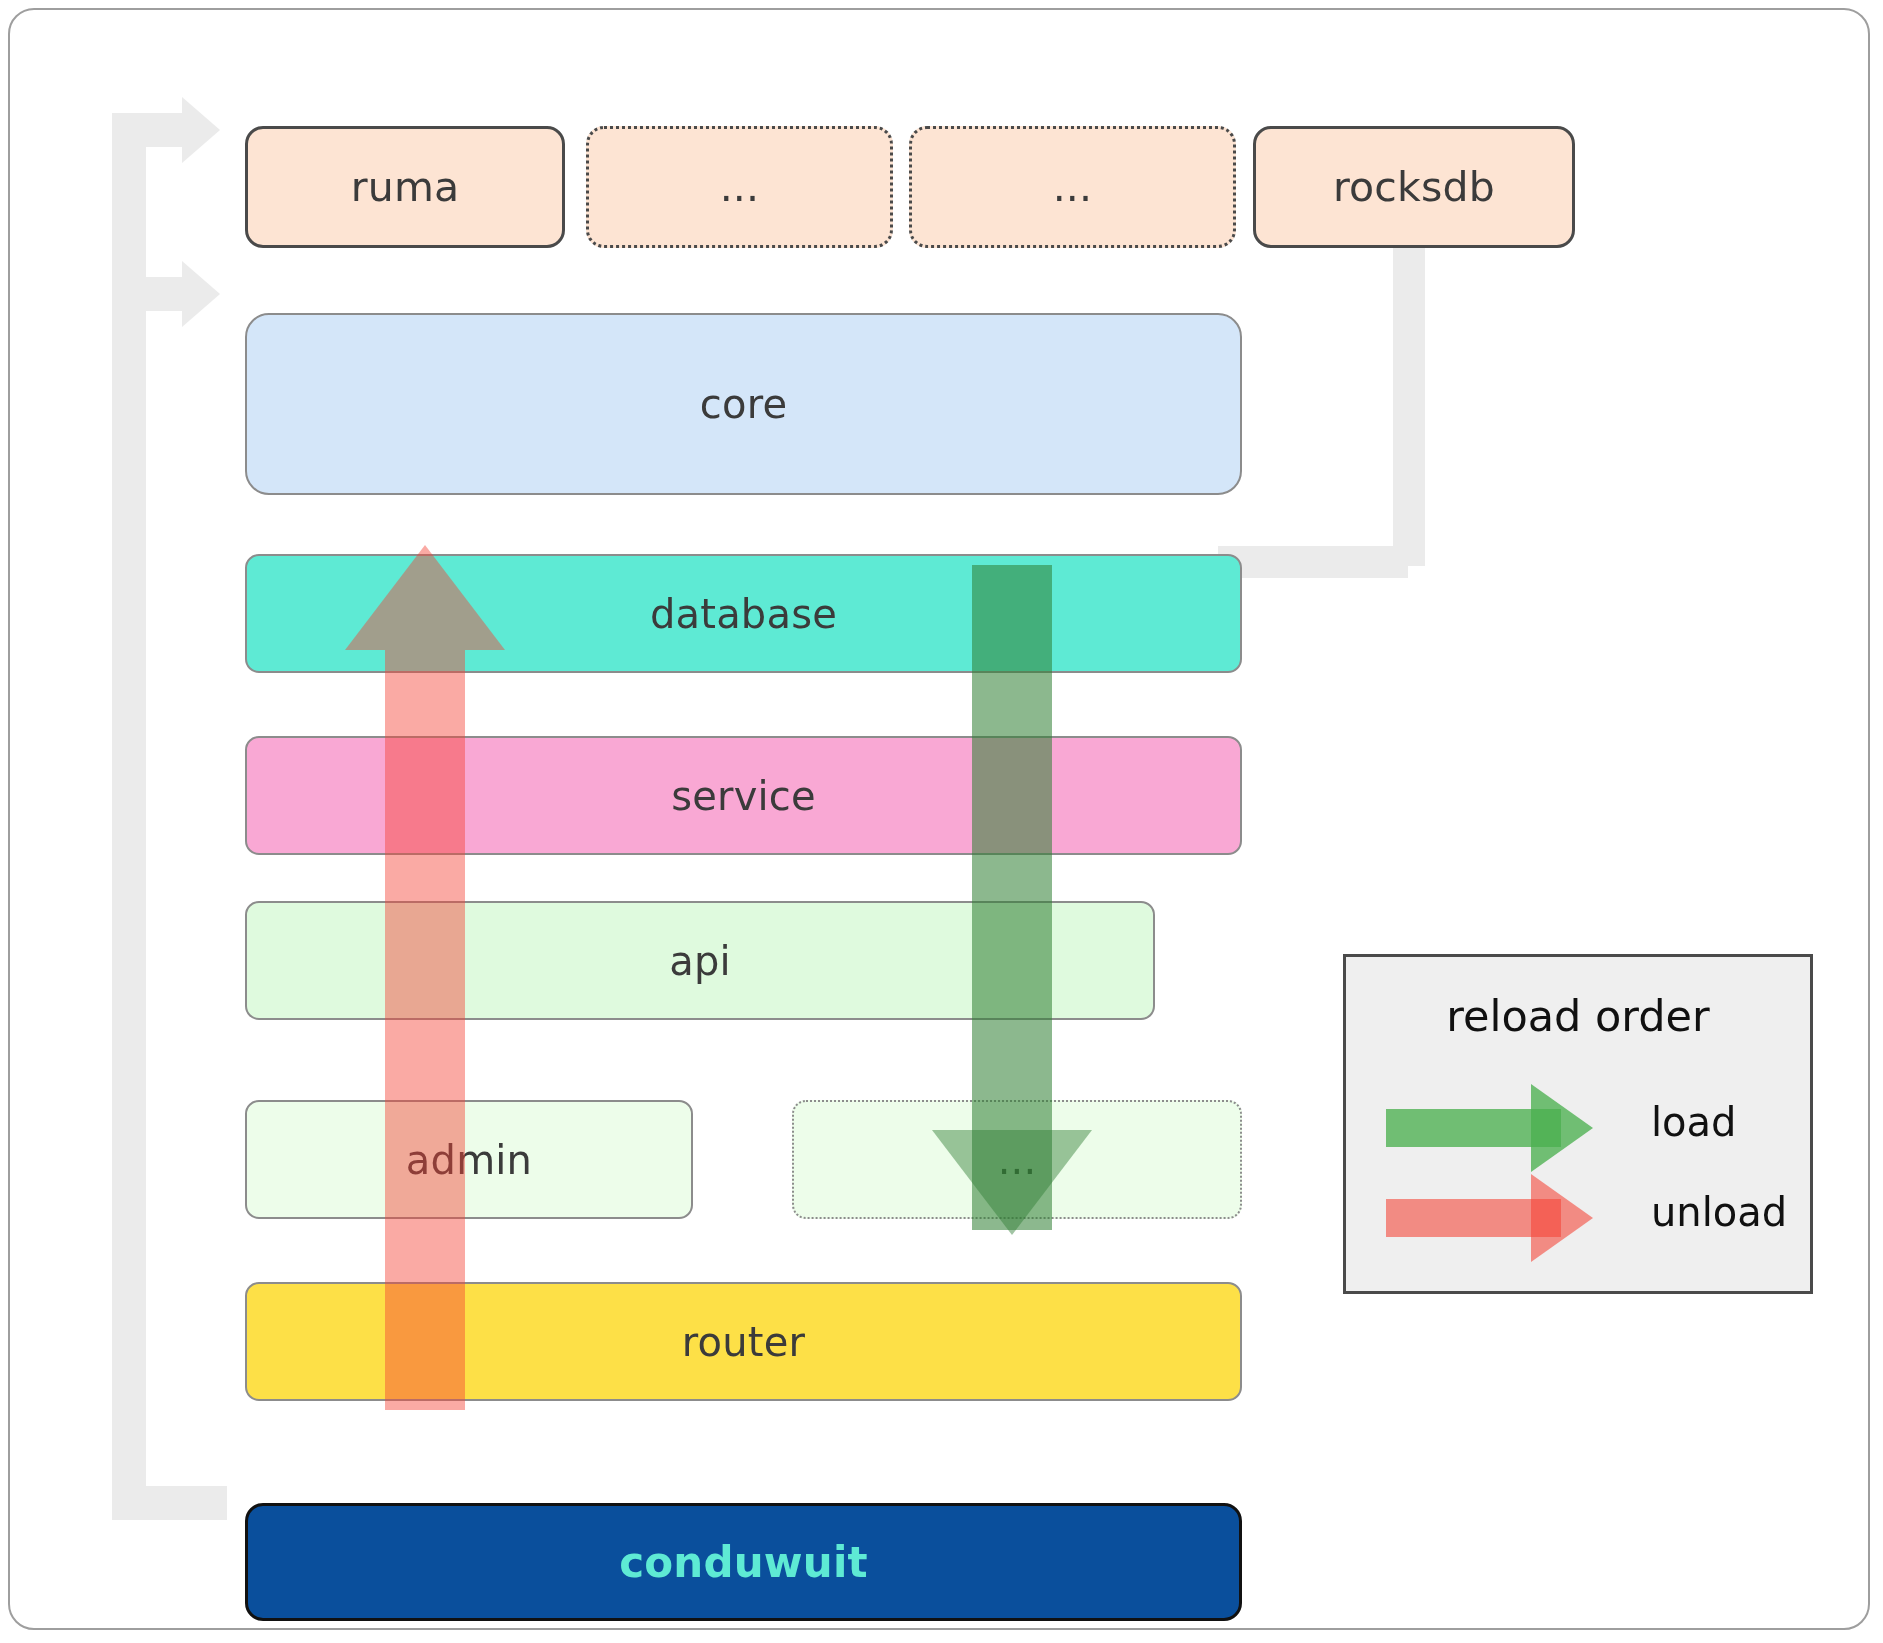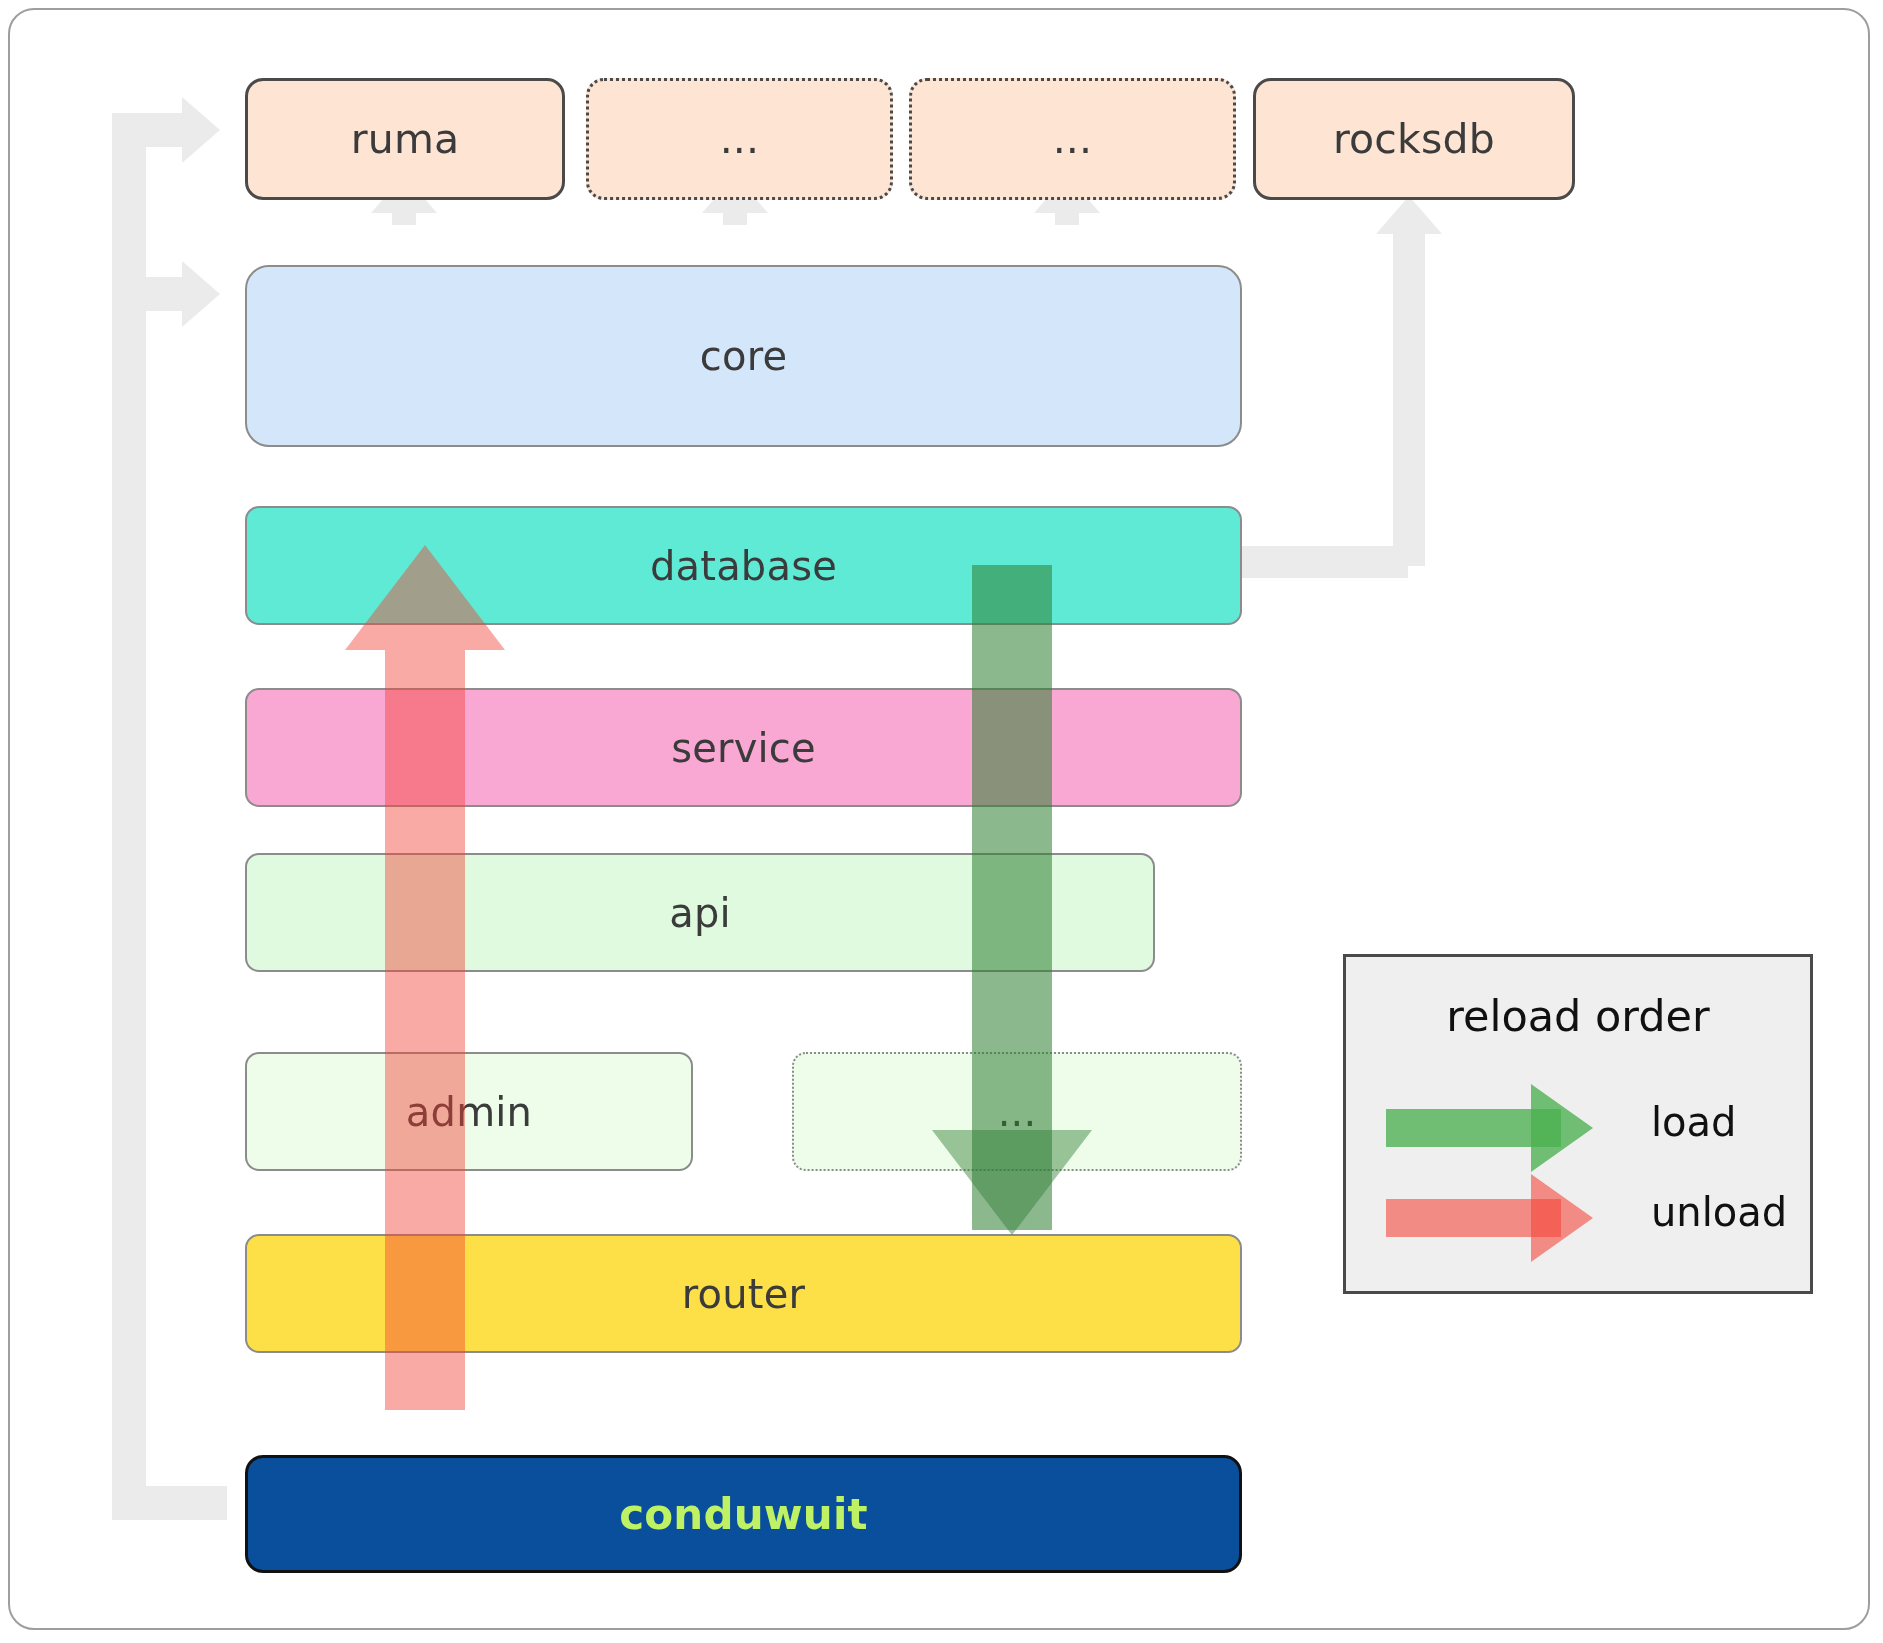--- a/index.html
+++ b/index.html
@@ -25,20 +25,21 @@
 
   
   .node{
     position:absolute;
     box-sizing:border-box;
     display:flex;align-items:center;justify-content:center;
     border-radius:14px;
     color:#3b3b3b;
     font-size:40px;
     letter-spacing:.2px;
+    margin-top:48px;
   }
   .node .lbl{pointer-events:none;}
 
   
   .dep{
     background:#fde4d3;
     border:3px solid #4a4a4a;
     border-radius:18px;
     font-size:41px;
   }
@@ -59,21 +60,21 @@
   .lvl-api { background:#dffade; border:2px solid #8c8c8c;}
   .lvl-adm { background:#edfdea; border:2px solid #8c8c8c;}
   .lvl-dot { background:#edfdea; border:2px dotted #8c8c8c;}
   .lvl-rtr { background:#fde047; border:2px solid #8c8c8c;}
 
   
   .app{
     background:#0a4f9c;
     border:3px solid #111111;
     border-radius:18px;
-    color:#bef264;
+    color:#5eead4;
     font-weight:bold;
     font-size:42px;
   }
 
   
   .grey{position:absolute;background:#ebebeb;}
   .grey-head{
     position:absolute;
     width:0;height:0;
   }

